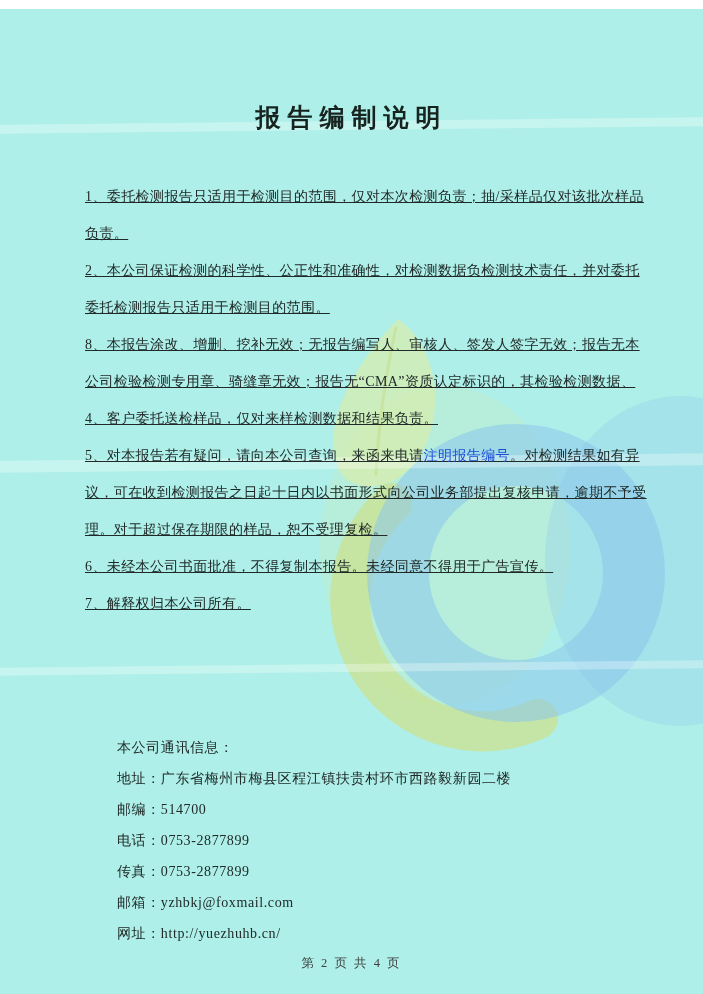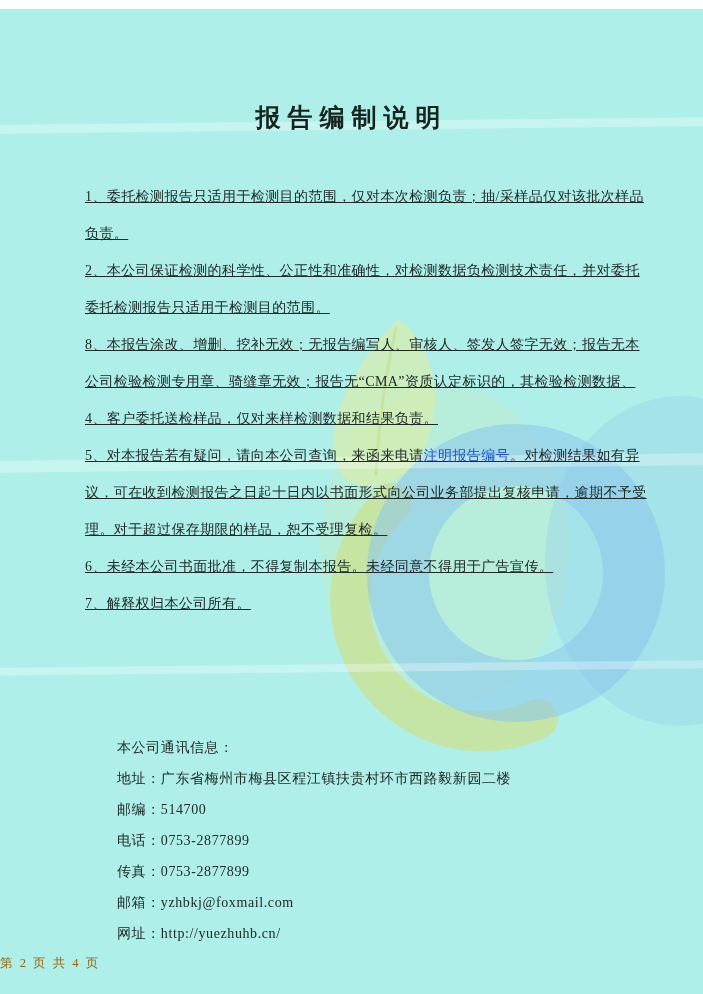--- a/index.html
+++ b/index.html
@@ -28,22 +28,22 @@
     font-size:14px;color:#202a28;
   }
   .note-line{height:37px;line-height:37px;white-space:nowrap;letter-spacing:0.4px;text-decoration:underline;}
   .hl{color:#1d4ed8;}
   .contact{
     position:absolute;left:85px;top:723px;width:560px;
     font-size:14px;color:#202a28;margin-left:32px;
   }
   .contact-line{height:31px;line-height:31px;letter-spacing:0.6px;}
   .footer{
-    position:absolute;top:946px;left:0;width:703px;text-align:left;
-    font-size:12.5px;color:#a16207;letter-spacing:2px;
+    position:absolute;top:946px;left:0;width:703px;text-align:center;
+    font-size:12.5px;color:#404040;letter-spacing:2px;
   }
 </style>
 </head>
 <body>
 
 <div class="page">
 
   <svg class="watermark" width="423" height="470" viewBox="0 0 423 470" aria-hidden="true">
 
     <ellipse cx="165" cy="255" rx="125" ry="160" fill="#d6ecaa" opacity="0.22"></ellipse>

